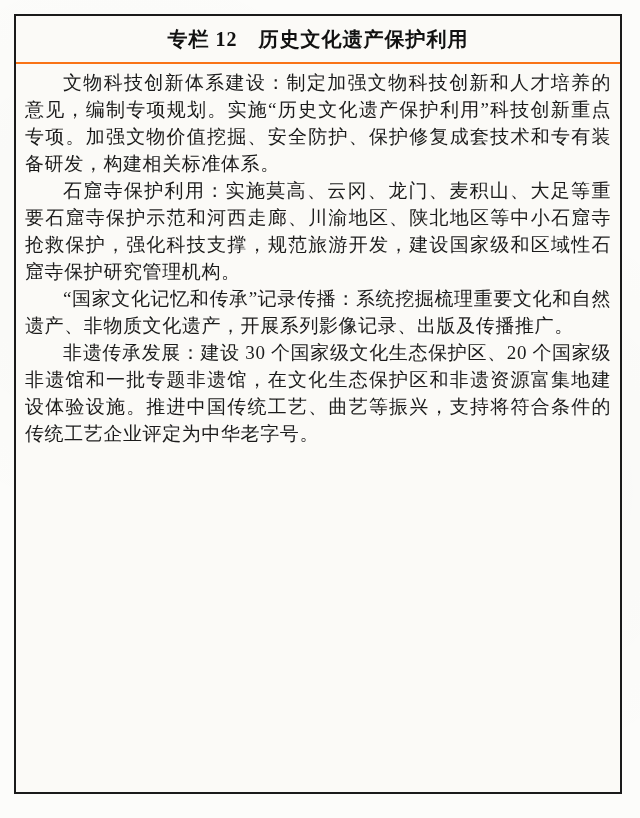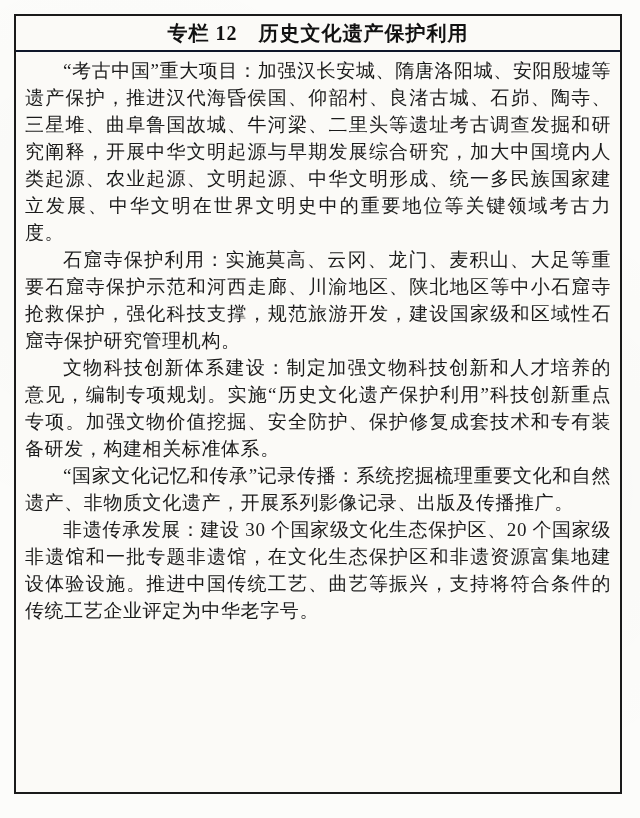--- a/index.html
+++ b/index.html
@@ -28,22 +28,22 @@
     position: absolute;
     left: 14px;
     top: 14px;
     width: 608px;
     height: 780px;
     border: 2px solid #1a1a1a;
     background: #fbfaf7;
     box-sizing: border-box;
   }
   .panel-header {
-    height: 36px;
-    border-bottom: 2px solid #0f172a;
+    height: 48px;
+    border-bottom: 2px solid #f97316;
     display: flex;
     align-items: center;
     justify-content: center;
     box-sizing: border-box;
   }
   .panel-title {
     font-size: 20px;
     font-weight: bold;
     letter-spacing: 1px;
     color: #111;
@@ -66,20 +66,19 @@
 </style>
 </head>
 <body>
 
 <div class="scan-page">
   <div class="panel">
     <div class="panel-header">
       <span class="panel-title">专栏 12　历史文化遗产保护利用</span>
     </div>
     <div class="panel-body">
-      <p>“考古中国”重大项目：加强汉长安城、隋唐洛阳城、安阳殷墟等遗产保护，推进汉代海昏侯国、仰韶村、良渚古城、石峁、陶寺、三星堆、曲阜鲁国故城、牛河梁、二里头等遗址考古调查发掘和研究阐释，开展中华文明起源与早期发展综合研究，加大中国境内人类起源、农业起源、文明起源、中华文明形成、统一多民族国家建立发展、中华文明在世界文明史中的重要地位等关键领域考古力度。</p>
+      <p>文物科技创新体系建设：制定加强文物科技创新和人才培养的意见，编制专项规划。实施“历史文化遗产保护利用”科技创新重点专项。加强文物价值挖掘、安全防护、保护修复成套技术和专有装备研发，构建相关标准体系。</p>
       <p>石窟寺保护利用：实施莫高、云冈、龙门、麦积山、大足等重要石窟寺保护示范和河西走廊、川渝地区、陕北地区等中小石窟寺抢救保护，强化科技支撑，规范旅游开发，建设国家级和区域性石窟寺保护研究管理机构。</p>
-      <p>文物科技创新体系建设：制定加强文物科技创新和人才培养的意见，编制专项规划。实施“历史文化遗产保护利用”科技创新重点专项。加强文物价值挖掘、安全防护、保护修复成套技术和专有装备研发，构建相关标准体系。</p>
       <p>“国家文化记忆和传承”记录传播：系统挖掘梳理重要文化和自然遗产、非物质文化遗产，开展系列影像记录、出版及传播推广。</p>
       <p>非遗传承发展：建设 30 个国家级文化生态保护区、20 个国家级非遗馆和一批专题非遗馆，在文化生态保护区和非遗资源富集地建设体验设施。推进中国传统工艺、曲艺等振兴，支持将符合条件的传统工艺企业评定为中华老字号。</p>
     </div>
   </div>
 </div>
 
 </body></html>

